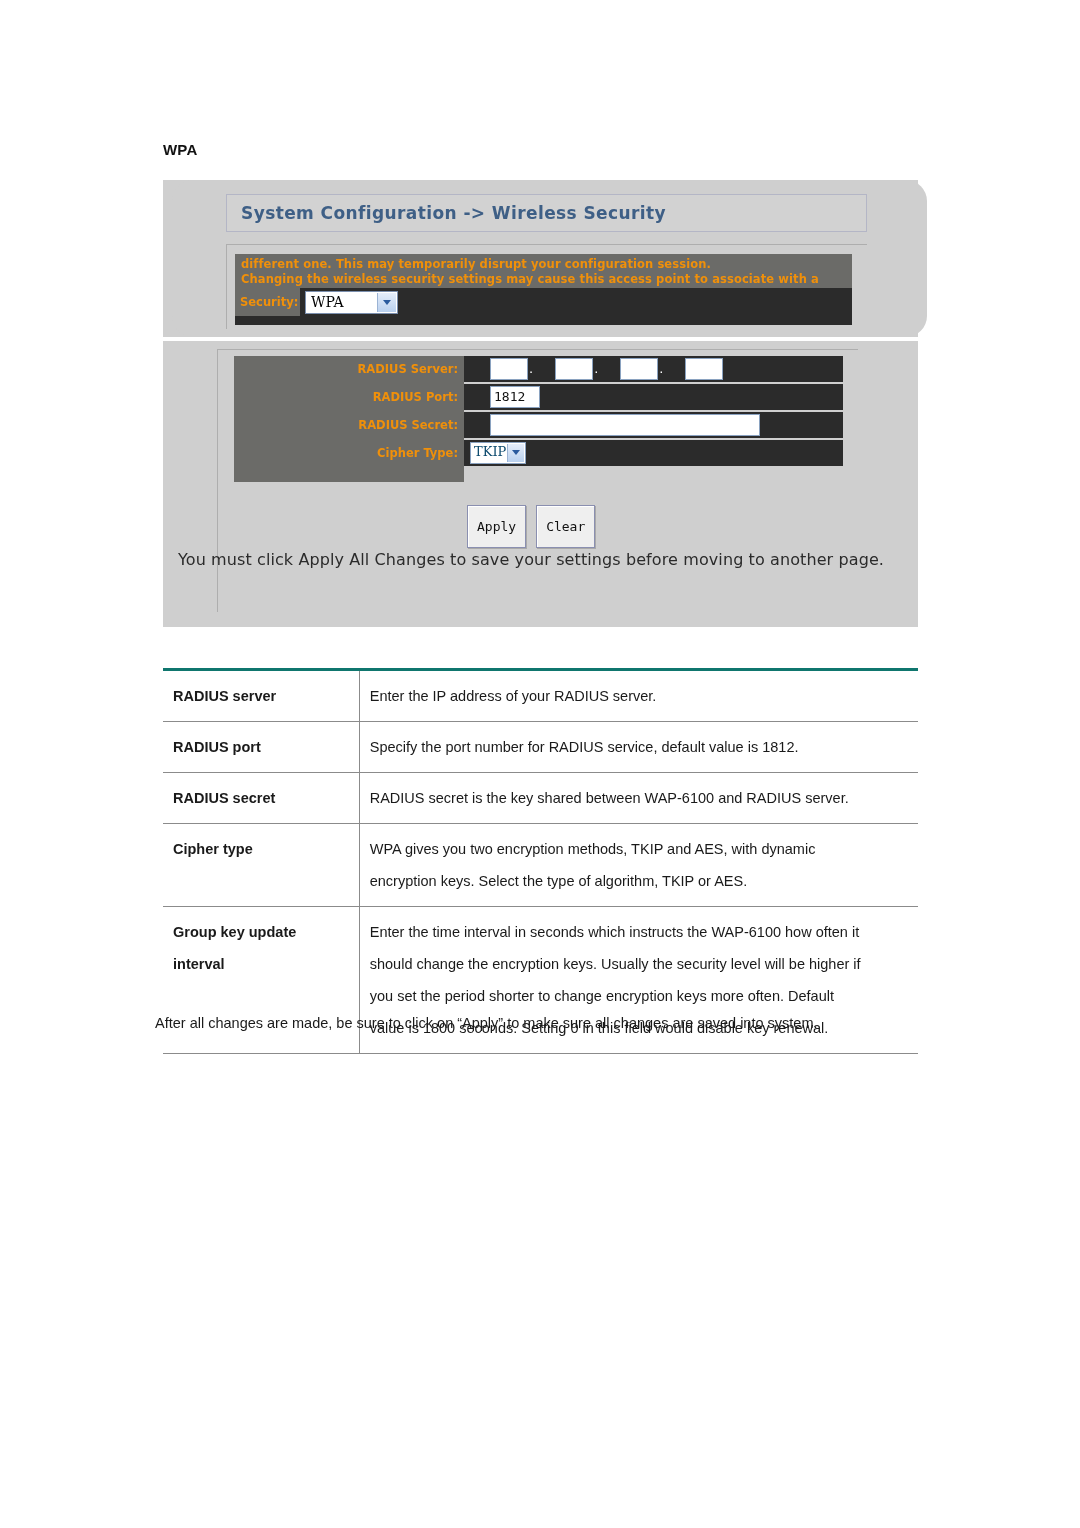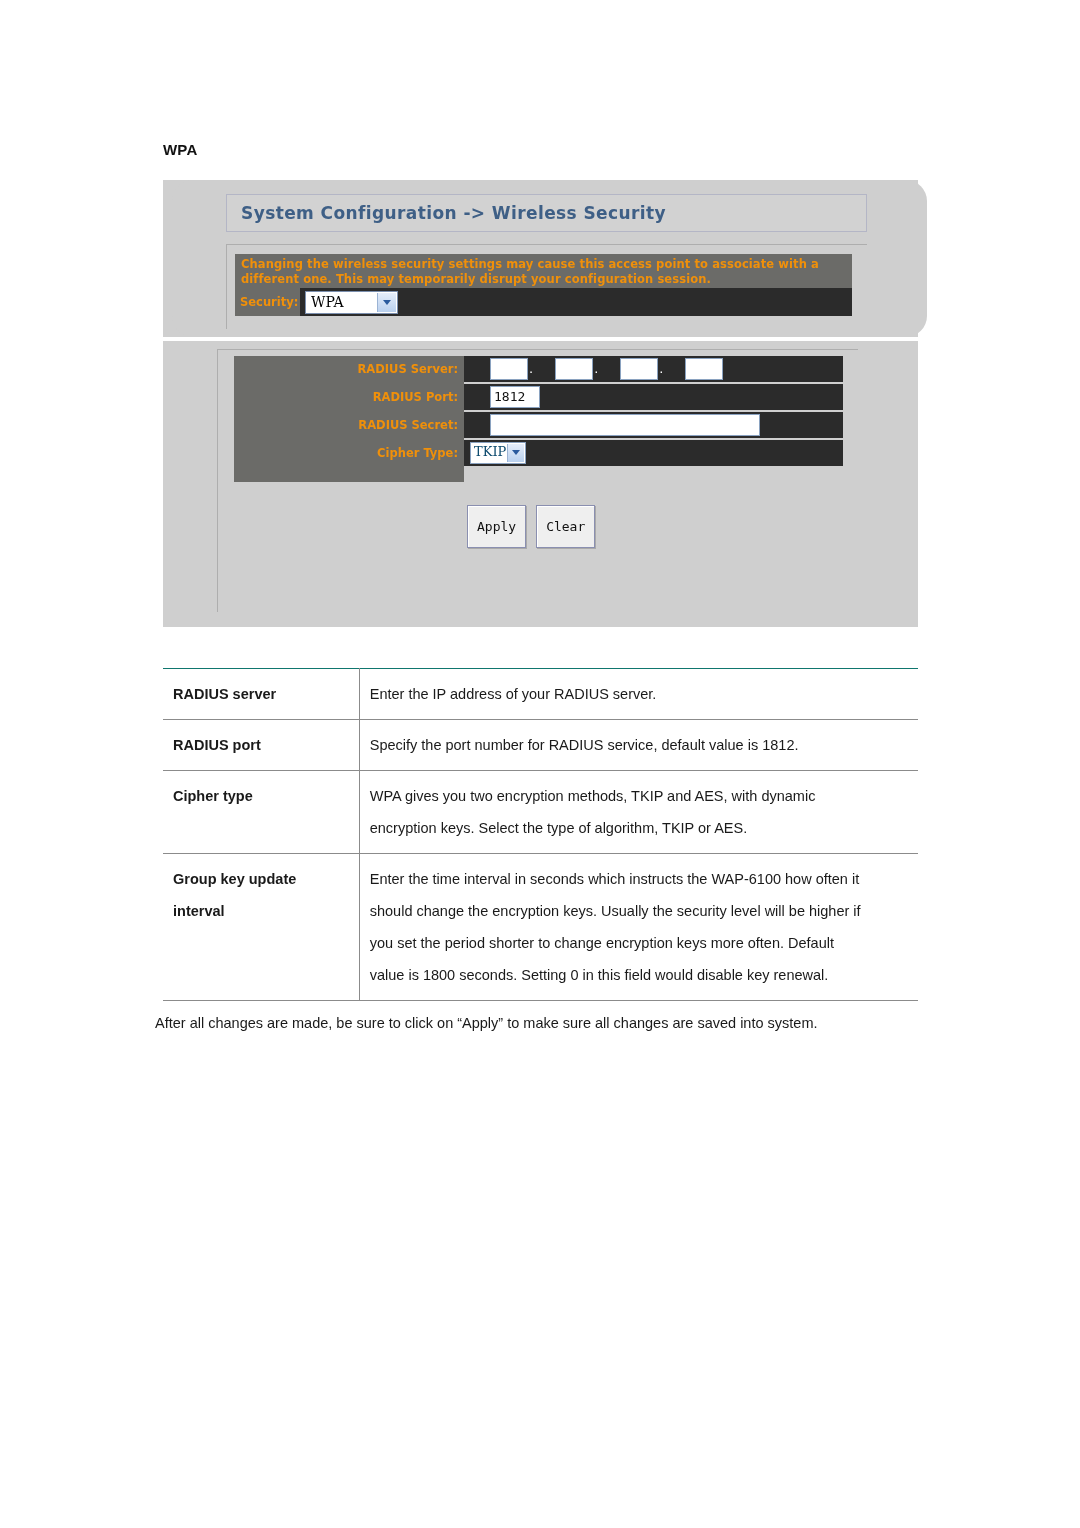--- a/index.html
+++ b/index.html
@@ -122,21 +122,21 @@
     line-height: 15px;
     letter-spacing: 0.1px;
     white-space: nowrap;
   }
 
   .security-row {
     position: absolute;
     left: 63px;
     top: 108px;
     width: 617px;
-    height: 28px;
+    height: 37px;
     background: #2b2b2b;
   }
   .security-label {
     position: absolute;
     left: 0;
     top: 0;
     width: 65px;
     height: 28px;
     background: #6b6b68;
     font-family: "DejaVu Sans", sans-serif;
@@ -342,21 +342,21 @@
     border-collapse: collapse;
   }
   .doc-table td {
     vertical-align: top;
     padding: 9px 8px 9px 10px;
     font-size: 14.5px;
     line-height: 32px;
     color: #1a1a1a;
   }
   .doc-table tr { border-bottom: 1px solid #8b8b8b; }
-  .doc-table tr:first-child { border-top: 1px solid #0f766e; margin-top: 32px; }
+  .doc-table tr:first-child { border-top: 3px solid #0f766e; margin-top: 32px; }
   .doc-table td.term {
     width: 180px;
     font-weight: bold;
     border-right: 1px solid #8b8b8b;
     white-space: nowrap;
   }
   .doc-table td.desc { width: 560px; }
   .desc-line { display: block; }
 
   
@@ -381,22 +381,22 @@
 
     <div class="title-bar">
       <div class="title-bar-text">System Configuration -&gt; Wireless Security</div>
     </div>
 
     <div class="upper-inner">
       <div class="upper-inner-left"></div>
     </div>
 
     <div class="warn-box">
+      <div class="warn-line">different one. This may temporarily disrupt your configuration session.</div>
       <div class="warn-line">Changing the wireless security settings may cause this access point to associate with a</div>
-      <div class="warn-line">different one. This may temporarily disrupt your configuration session.</div>
     </div>
 
     <div class="security-row">
       <div class="security-label">Security:</div>
       <div class="select-wpa">
         <span class="sel-text">WPA</span>
         <span class="select-arrow"></span>
       </div>
     </div>
 
@@ -444,20 +444,21 @@
     </div>
 
 
   </div>
 
   <div class="btn-row">
     <button class="btn">Apply</button>
     <button class="btn">Clear</button>
   </div>
 
+  <div class="shot-note">You must click Apply All Changes to save your settings before moving to another page.</div>
 
 </div>
 
 <table class="doc-table">
   <tbody>
 
     <tr>
       <td class="term">
         <span>RADIUS server</span>
       </td>
@@ -468,20 +469,28 @@
 
     <tr>
       <td class="term">
         <span>RADIUS port</span>
       </td>
       <td class="desc">
         <span class="desc-line">Specify the port number for RADIUS service, default value is 1812.</span>
       </td>
     </tr>
 
+    <tr>
+      <td class="term">
+        <span>RADIUS secret</span>
+      </td>
+      <td class="desc">
+        <span class="desc-line">RADIUS secret is the key shared between WAP-6100 and RADIUS server.</span>
+      </td>
+    </tr>
 
     <tr>
       <td class="term">
         <span>Cipher type</span>
       </td>
       <td class="desc">
         <span class="desc-line">WPA gives you two encryption methods, TKIP and AES, with dynamic</span>
         <span class="desc-line">encryption keys. Select the type of algorithm, TKIP or AES.</span>
       </td>
     </tr>

